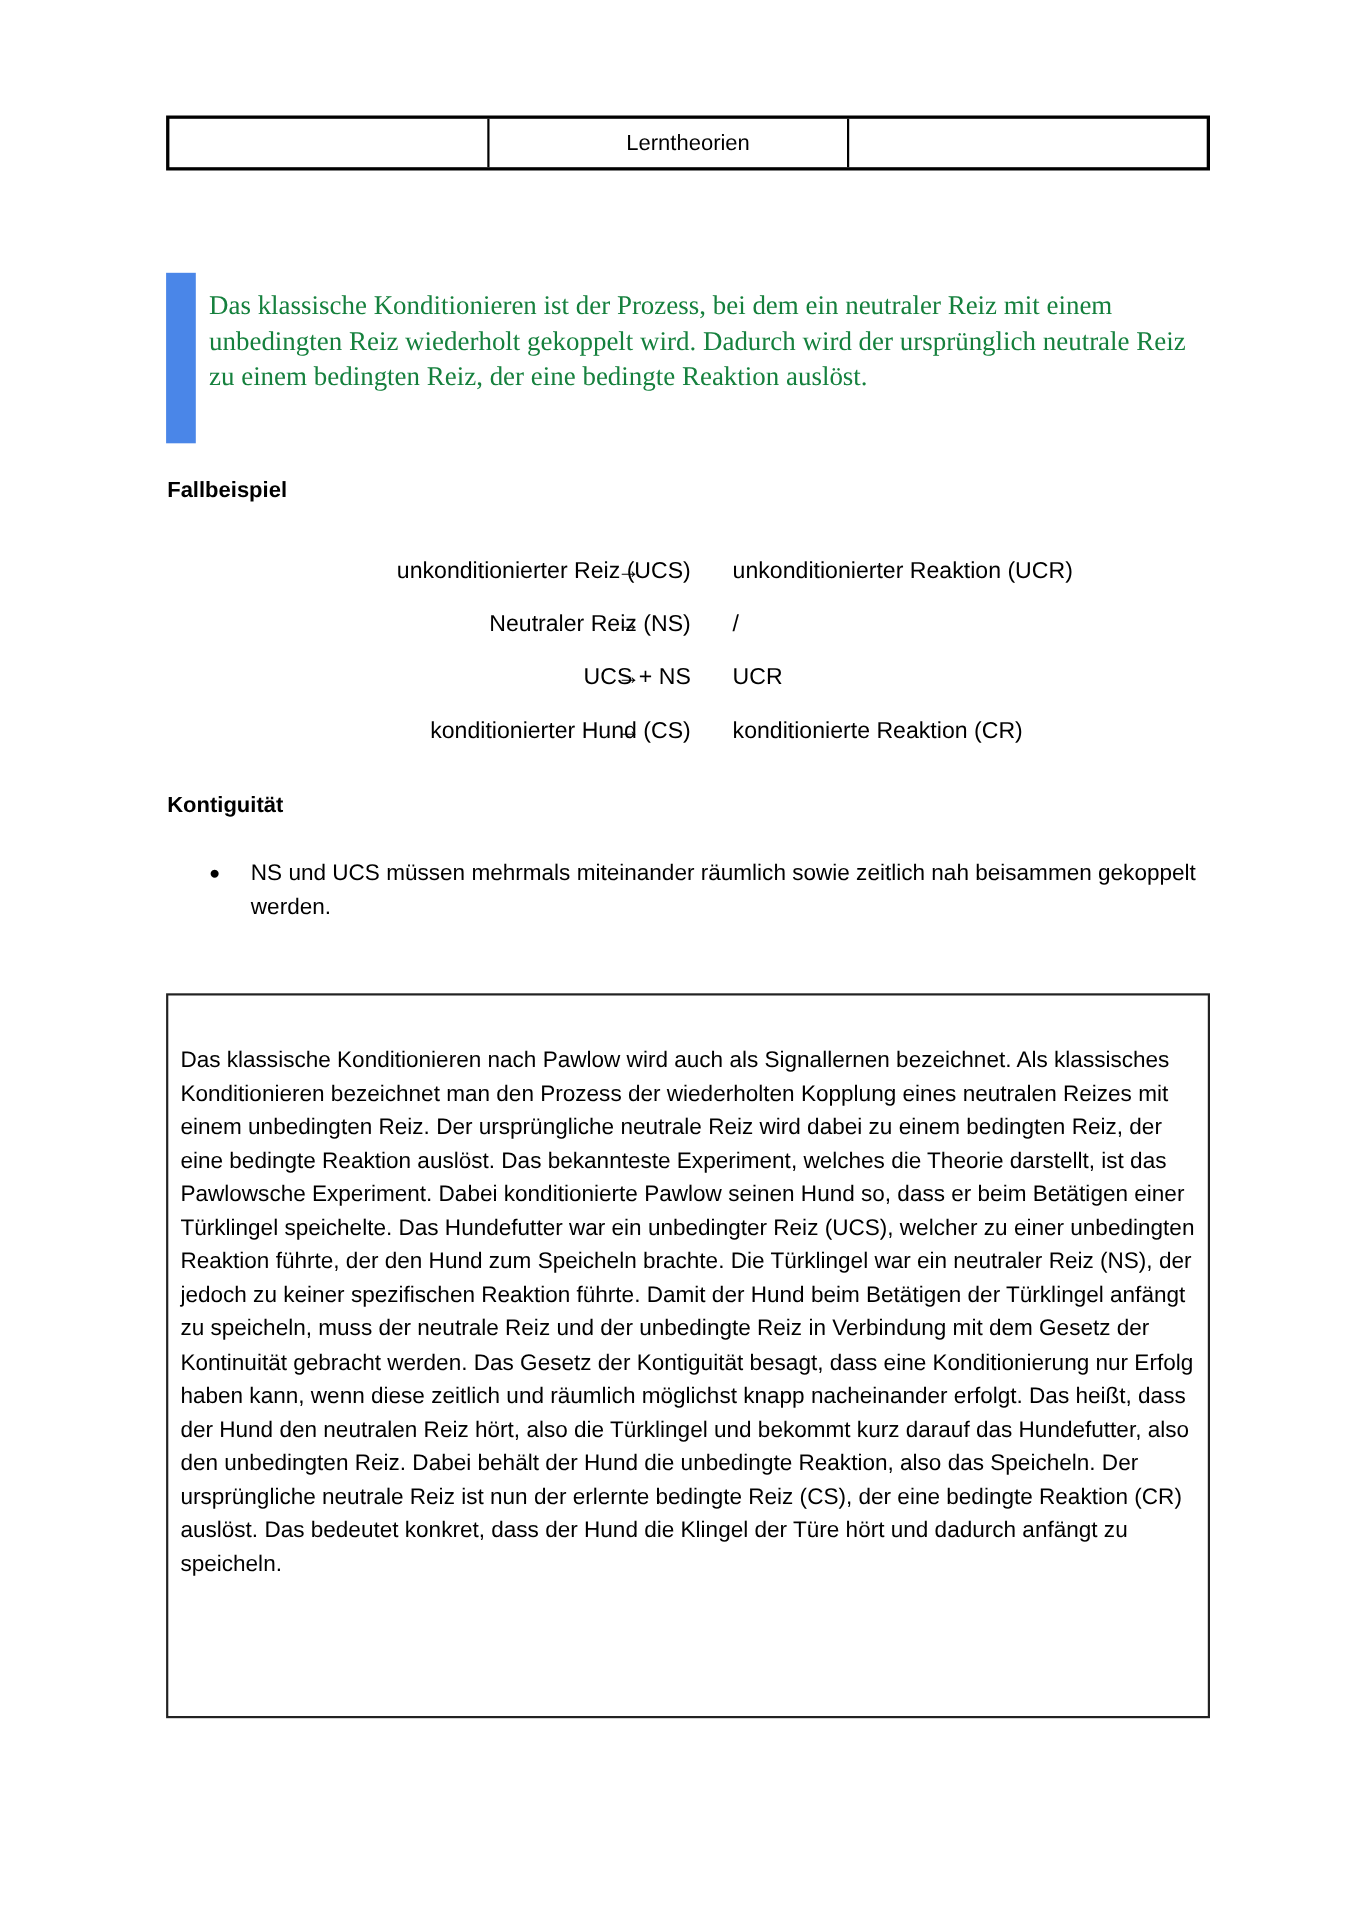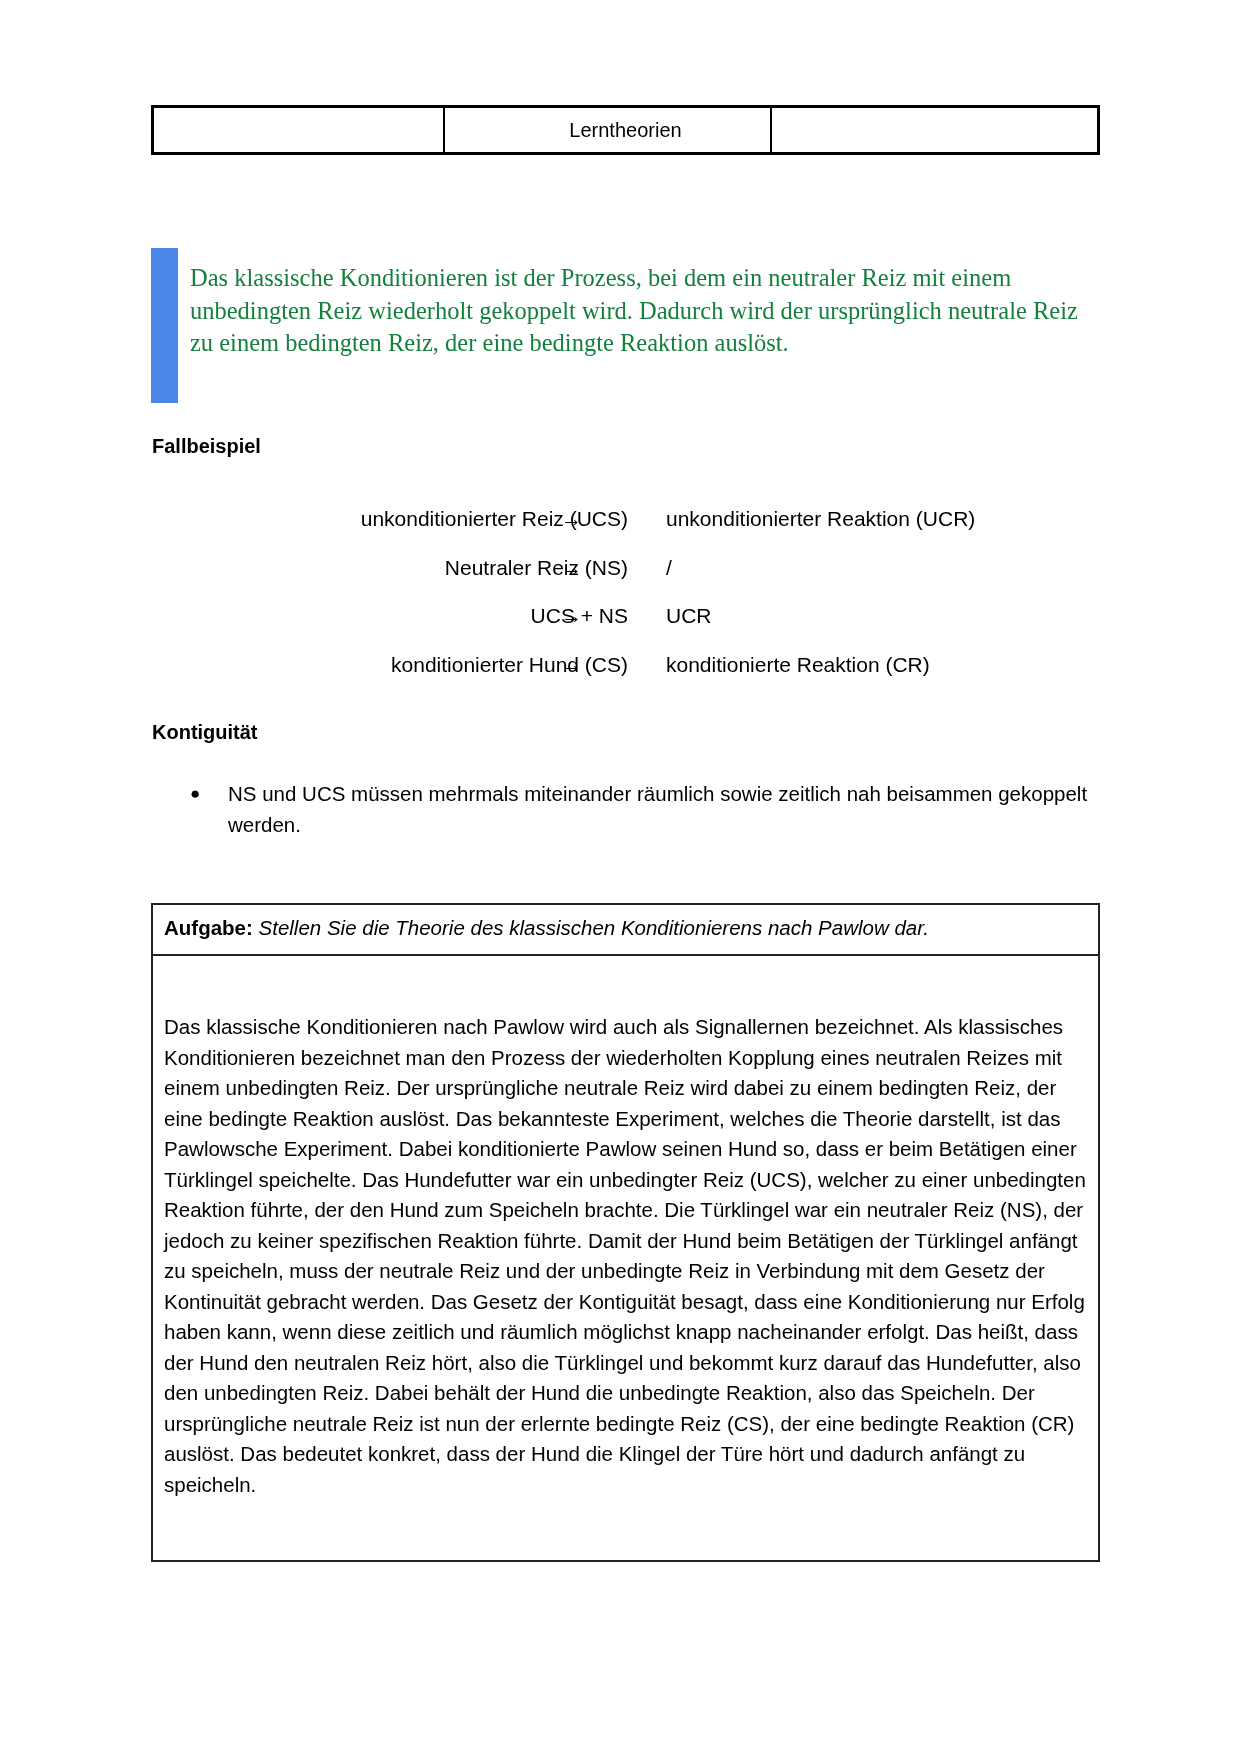--- a/index.html
+++ b/index.html
@@ -22,21 +22,21 @@
   .scheme-right { position: absolute; left: 515px; top: 0; white-space: nowrap; }
   .bullet-item { position: absolute; left: 190px; top: 779px; width: 910px; font-size: 20.5px; line-height: 30.5px; }
   .bullet-dot { position: absolute; left: 0; top: 0; font-size: 17px; }
   .bullet-text { position: absolute; left: 38px; top: 0; width: 872px; }
   .task-box { position: absolute; left: 151px; top: 903px; width: 949px; height: 659px;
               border: 2px solid #222; box-sizing: border-box; }
   .task-header { height: 51px; border-bottom: 2px solid #222; box-sizing: border-box;
                  padding: 11px 0 0 11px; font-size: 20.5px; }
   .task-header .label { font-weight: bold; }
   .task-header .prompt { font-style: italic; }
-  .task-body { padding: 56px 12px 0 11px; font-size: 20.5px; line-height: 30.5px; }
+  .task-body { padding: 44px 12px 0 11px; font-size: 20.5px; line-height: 30.5px; }
 </style>
 </head>
 <body>
 
 <div class="header-table">
   <div class="header-cell"></div>
   <div class="header-cell">Lerntheorien</div>
   <div class="header-cell"></div>
 </div>
 
@@ -69,18 +69,14 @@
 </div>
 
 <div class="section-heading" style="top:721px;">Kontiguität</div>
 
 <div class="bullet-item">
   <span class="bullet-dot">●</span>
   <span class="bullet-text">NS und UCS müssen mehrmals miteinander räumlich sowie zeitlich nah beisammen gekoppelt werden.</span>
 </div>
 
 <div class="task-box">
-  <div class="task-header">
-    <span class="label">Aufgabe:</span>
-    <span class="prompt">Stellen Sie die Theorie des klassischen Konditionierens nach Pawlow dar.</span>
-  </div>
   <div class="task-body">Das klassische Konditionieren nach Pawlow wird auch als Signallernen bezeichnet. Als klassisches Konditionieren bezeichnet man den Prozess der wiederholten Kopplung eines neutralen Reizes mit einem unbedingten Reiz. Der ursprüngliche neutrale Reiz wird dabei zu einem bedingten Reiz, der eine bedingte Reaktion auslöst. Das bekannteste Experiment, welches die Theorie darstellt, ist das Pawlowsche Experiment. Dabei konditionierte Pawlow seinen Hund so, dass er beim Betätigen einer Türklingel speichelte. Das Hundefutter war ein unbedingter Reiz (UCS), welcher zu einer unbedingten Reaktion führte, der den Hund zum Speicheln brachte. Die Türklingel war ein neutraler Reiz (NS), der jedoch zu keiner spezifischen Reaktion führte. Damit der Hund beim Betätigen der Türklingel anfängt zu speicheln, muss der neutrale Reiz und der unbedingte Reiz in Verbindung mit dem Gesetz der Kontinuität gebracht werden. Das Gesetz der Kontiguität besagt, dass eine Konditionierung nur Erfolg haben kann, wenn diese zeitlich und räumlich möglichst knapp nacheinander erfolgt. Das heißt, dass der Hund den neutralen Reiz hört, also die Türklingel und bekommt kurz darauf das Hundefutter, also den unbedingten Reiz. Dabei behält der Hund die unbedingte Reaktion, also das Speicheln. Der ursprüngliche neutrale Reiz ist nun der erlernte bedingte Reiz (CS), der eine bedingte Reaktion (CR) auslöst. Das bedeutet konkret, dass der Hund die Klingel der Türe hört und dadurch anfängt zu speicheln.</div>
 </div>
 
 </body></html>

